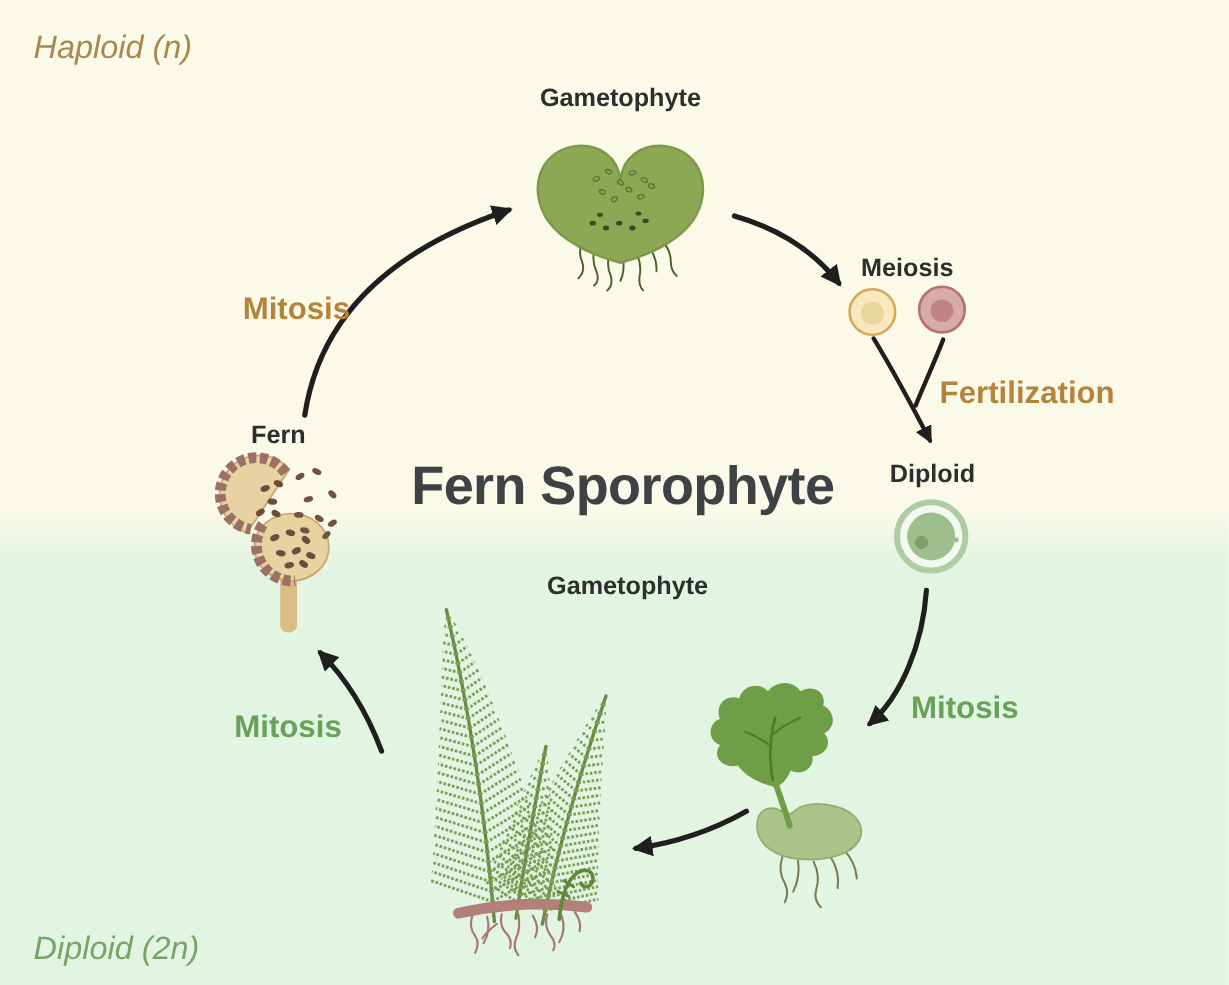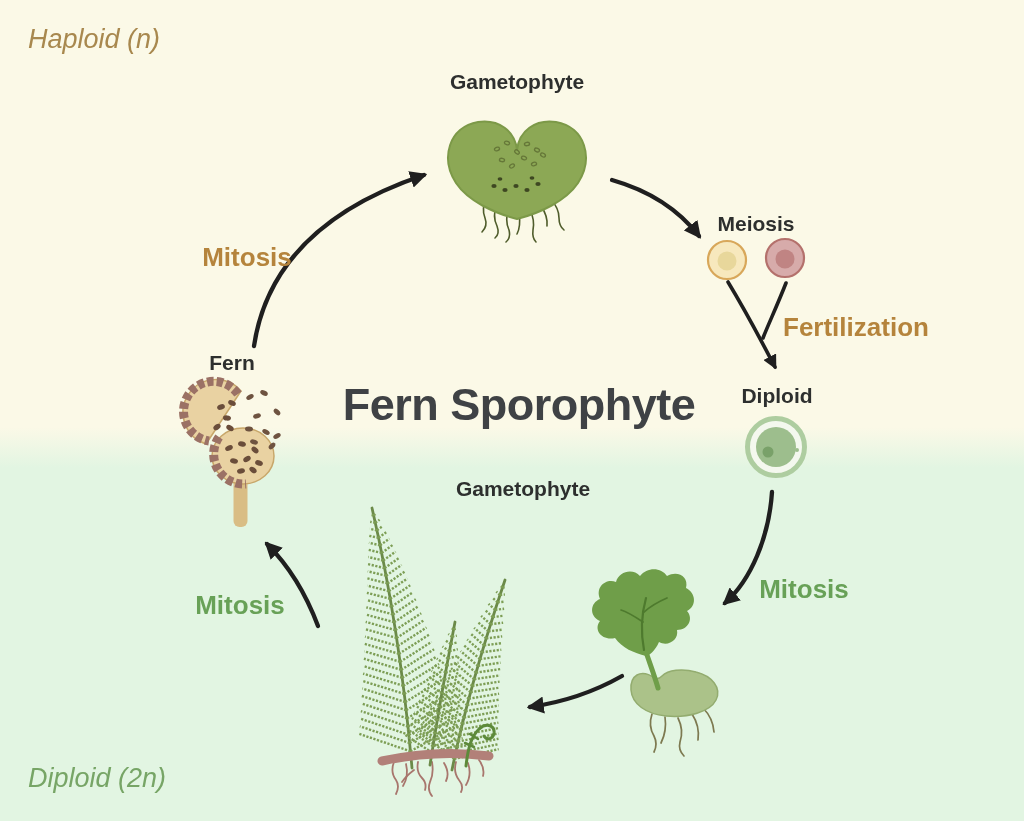--- a/index.html
+++ b/index.html
@@ -10,21 +10,21 @@
   }
   .abs{position:absolute;white-space:nowrap;}
   .center{transform:translateX(-50%);}
   .title{font-size:45px;font-weight:700;color:var(--title-text);letter-spacing:-0.5px;}
   .stage{font-size:21px;font-weight:700;color:var(--stage-text);}
   .process{font-size:26px;font-weight:700;}
   .process.brown{color:var(--process-brown);}
   .process.green{color:var(--process-green);}
   .phase{font-size:27px;font-style:italic;font-weight:400;}
   .phase.haploid{color:var(--haploid-text);}
-  .phase.diploid{color:var(--diploid-text);}
+  .phase.diploid{color:var(--diploid-text);margin-top:12px;}
   svg.scene{position:absolute;left:0;top:0;}
   .arrow{stroke:var(--arrow);stroke-width:4.3;fill:none;stroke-linecap:round;}
   .arrow-thin{stroke:var(--arrow);stroke-width:3.6;fill:none;stroke-linecap:round;}
   .rachis{stroke:#6b8a48;stroke-width:2.8;fill:none;stroke-linecap:round;}
   .pinna{stroke:var(--fern-green);stroke-width:2.4;fill:none;stroke-dasharray:2.2 1.5;}
   .root{fill:none;stroke-linecap:round;}
   .rhizoid{fill:none;stroke:#4f5c2b;stroke-width:1.6;stroke-linecap:round;}
   .speck{fill:none;stroke:#657738;stroke-width:1.3;}
   .annulus{fill:none;stroke:#9b7165;stroke-width:9;stroke-dasharray:6.5 3;}
 </style>

